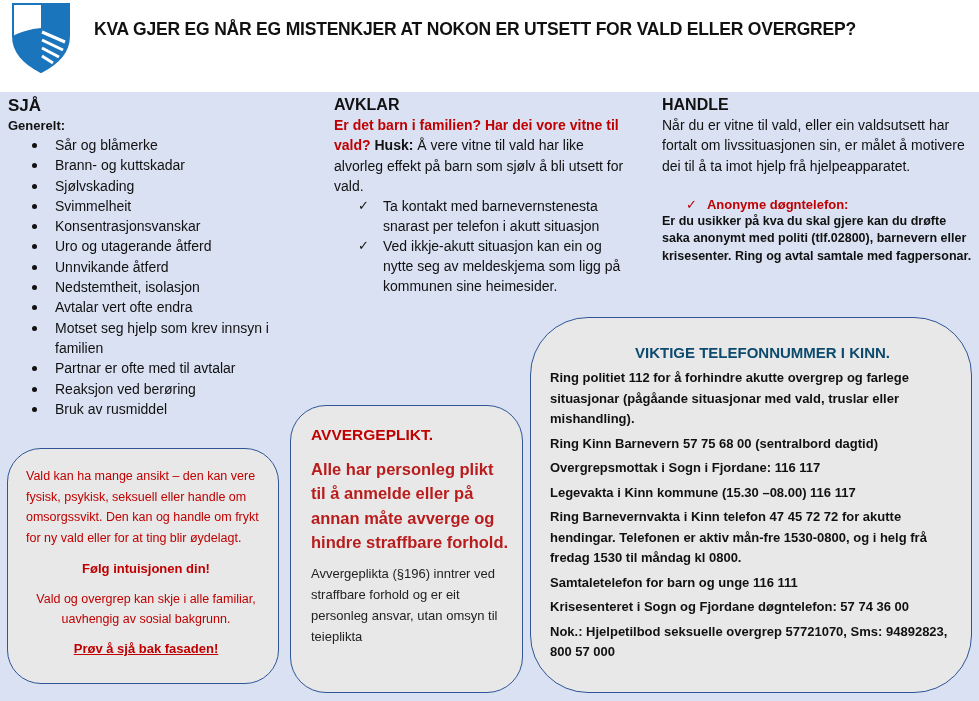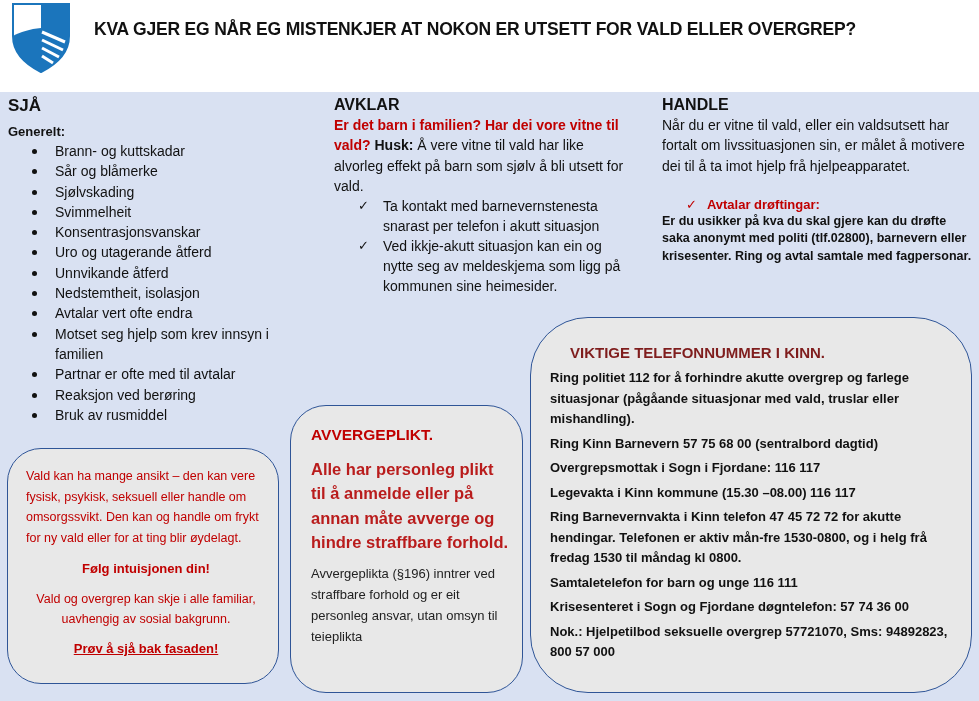--- a/index.html
+++ b/index.html
@@ -10,21 +10,21 @@
   .logo { position: absolute; left: 10px; top: 2px; width: 62px; height: 72px; }
   .page-title { position: absolute; left: 94px; top: 19px; font-size: 17.5px; font-weight: bold; letter-spacing: -0.2px; color: #111; white-space: nowrap; }
 
   .panel { position: absolute; left: 0; top: 92px; width: 979px; height: 609px; background: #d9e1f2; }
 
   .col { position: absolute; font-size: 14px; line-height: 20.3px; }
   .col-h { font-size: 16px; font-weight: bold; line-height: 20px; }
 
   .col-sja { left: 8px; top: 4px; width: 290px; }
   .col-sja .col-h { font-size: 17px; }
-  .sub-h { font-size: 13px; font-weight: bold; line-height: 18px; margin-top: 7px; }
+  .sub-h { font-size: 13px; font-weight: bold; line-height: 18px; margin-top: 1px; }
   .bullets { list-style: none; margin-left: 24px; }
   .bullets li { position: relative; padding-left: 23px; font-size: 14px; line-height: 20.3px; }
   .bullets li::before { content: ""; position: absolute; left: 0; top: 8px; width: 5px; height: 5px; background: #111; border-radius: 50%; }
 
   .col-avklar { left: 334px; top: 3px; width: 300px; }
   .red { color: #c00000; }
   .bold { font-weight: bold; }
   .checks { list-style: none; margin-left: 24px; }
   .checks li { position: relative; padding-left: 25px; font-size: 14px; line-height: 20px; }
   .checks li .chk { position: absolute; left: 0; top: 0; font-size: 13px; }
@@ -39,21 +39,21 @@
   .box-vald { left: 7px; top: 448px; width: 272px; height: 236px; border-radius: 34px; padding: 17px 12px 0 18px; color: #c00000; font-size: 12.5px; line-height: 20.7px; }
   .box-vald .center { text-align: center; margin-top: 8px; }
   .box-vald .strong { font-weight: bold; font-size: 13px; }
 
   .box-avverge { left: 290px; top: 405px; width: 233px; height: 288px; border-radius: 36px; padding: 18px 10px 0 20px; }
   .av-title { color: #c00000; font-weight: bold; font-size: 15.5px; line-height: 22px; }
   .av-big { color: #b91c1c; font-weight: bold; font-size: 16.5px; line-height: 24.3px; margin-top: 11px; }
   .av-body { font-size: 13px; line-height: 21px; margin-top: 9px; color: #222; }
 
   .box-phone { left: 530px; top: 317px; width: 442px; height: 376px; border-radius: 58px; padding: 24px 16px 0 19px; }
-  .ph-title { color: #7f1d1d; font-weight: bold; font-size: 15px; line-height: 22px; margin-left: 20px; }
+  .ph-title { text-align: center; color: #0c4a6e; font-weight: bold; font-size: 15px; line-height: 22px; margin-left: 20px; }
   .ph-line { font-size: 13px; font-weight: bold; line-height: 20.5px; margin-top: 4px; }
   .ph-line:first-of-type { margin-top: 2px; }
 </style>
 </head>
 <body>
 
 <div class="header">
   <svg class="logo" viewBox="0 0 62 72">
     <path d="M3 2 H59 V34 C59 52 45 63 31 70 C17 63 3 52 3 34 Z" fill="#ffffff" stroke="#1b75bc" stroke-width="2"></path>
     <path d="M31 2 H59 V34 C59 52 45 63 31 70 Z" fill="#1b75bc"></path>
@@ -65,22 +65,22 @@
   </svg>
   <div class="page-title">KVA GJER EG NÅR EG MISTENKJER AT NOKON ER UTSETT FOR VALD ELLER OVERGREP?</div>
 </div>
 
 <div class="panel">
 
   <div class="col col-sja">
     <div class="col-h">SJÅ</div>
     <div class="sub-h">Generelt:</div>
     <ul class="bullets">
+      <li>Sår og blåmerke</li>
       <li>Brann- og kuttskadar</li>
-      <li>Sår og blåmerke</li>
       <li>Sjølvskading</li>
       <li>Svimmelheit</li>
       <li>Konsentrasjonsvanskar</li>
       <li>Uro og utagerande åtferd</li>
       <li>Unnvikande åtferd</li>
       <li>Nedstemtheit, isolasjon</li>
       <li>Avtalar vert ofte endra</li>
       <li>Motset seg hjelp som krev innsyn i familien</li>
       <li>Partnar er ofte med til avtalar</li>
       <li>Reaksjon ved berøring</li>
@@ -103,21 +103,21 @@
         <span class="chk">✓</span>
         <span>Ved ikkje-akutt situasjon kan ein og nytte seg av meldeskjema som ligg på kommunen sine heimesider.</span>
       </li>
     </ul>
   </div>
 
   <div class="col col-handle">
     <div class="col-h">HANDLE</div>
     <div class="para">Når du er vitne til vald, eller ein valdsutsett har fortalt om livssituasjonen sin, er målet å motivere dei til å ta imot hjelp frå hjelpeapparatet.</div>
     <div class="anon-title">
-      <span class="chk">✓</span><span>Avtalar drøftingar:</span>
+      <span class="chk">✓</span><span>Anonyme døgntelefon:</span>
     </div>
     <div class="anon-body">Er du usikker på kva du skal gjere kan du drøfte saka anonymt med politi (tlf.02800), barnevern eller krisesenter. Ring og avtal samtale med fagpersonar.</div>
   </div>
 
   <div class="box box-vald" style="top:356px;">
     <div>Vald kan ha mange ansikt – den kan vere fysisk, psykisk, seksuell eller handle om omsorgssvikt. Den kan og handle om frykt for ny vald eller for at ting blir øydelagt.</div>
     <div class="center strong" style="margin-top:10px;">Følg intuisjonen din!</div>
     <div class="center" style="margin-top:9px;">Vald og overgrep kan skje i alle familiar, uavhengig av sosial bakgrunn.</div>
     <div class="center strong" style="margin-top:9px;text-decoration:underline;">Prøv å sjå bak fasaden!</div>
   </div>

